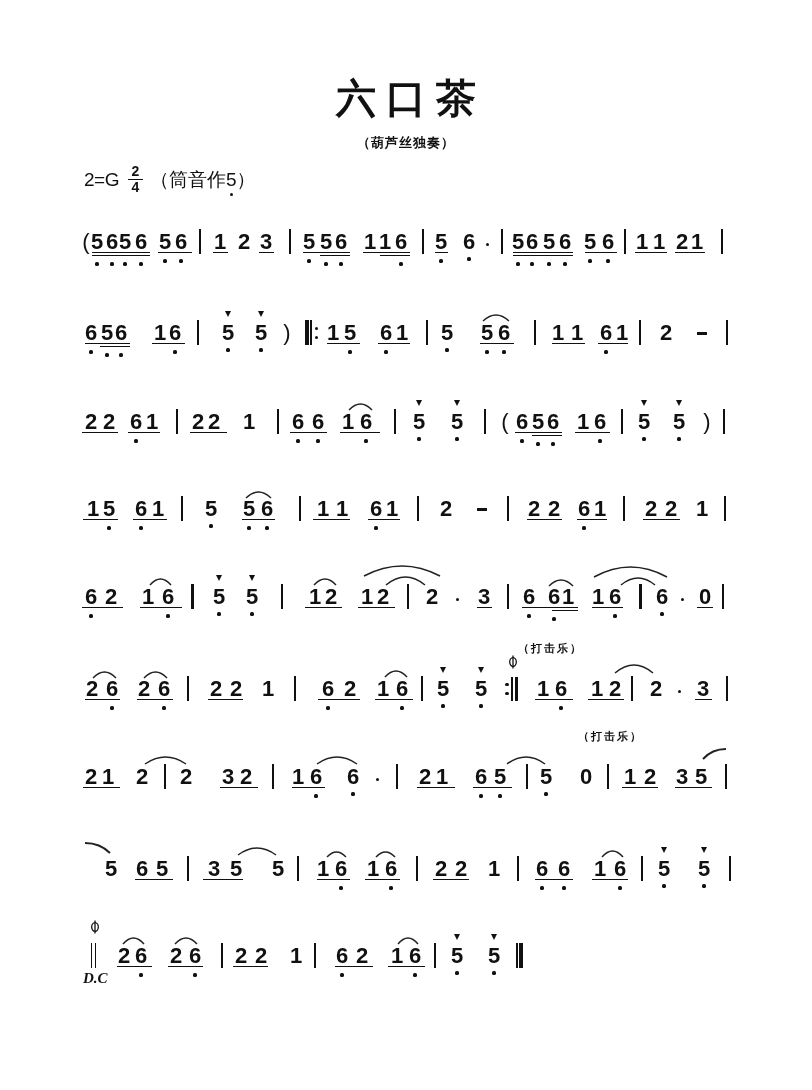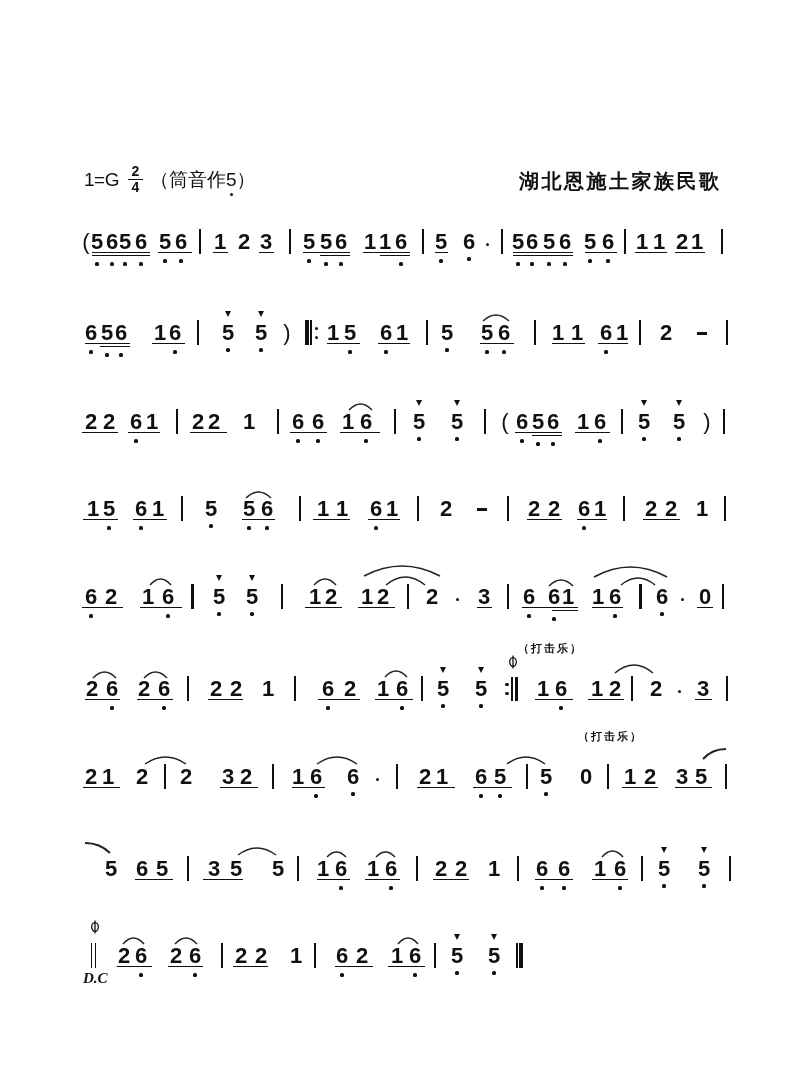--- a/index.html
+++ b/index.html
@@ -69,30 +69,31 @@
     font-size: 15px; line-height: 16px; white-space: nowrap;
   }
   .coda svg { display: block; }
   #slurs { position: absolute; left: 0; top: 0; width: 812px; height: 1090px; pointer-events: none; }
   #slurs path { fill: none; stroke: #222; stroke-width: 1.5; }
 </style>
 </head>
 <body>
 
 <div id="page">
+  <div class="title">六口茶</div>
+  <div class="subtitle">（葫芦丝独奏）</div>
 
-  <div class="key">1=G</div>
+  <div class="key">2=G</div>
   <div class="timesig">
     <span class="top">2</span>
     <span class="bottom">4</span>
   </div>
   <div class="tuning">
     <span>（筒音作</span><span class="tnote">5</span><span>）</span>
   </div>
-  <div class="origin">湖北恩施土家族民歌</div>
 
   <div id="score">
       <div class="sym" style="left: 78px; top: 231px; width: 16px;">(</div>
       <div class="note" style="left: 89px; top: 231px; width: 16px;">5</div>
       <div class="dot" style="left: 95.4px; top: 262.4px;"></div>
       <div class="note" style="left: 104px; top: 231px; width: 16px;">6</div>
       <div class="dot" style="left: 110.4px; top: 262.4px;"></div>
       <div class="note" style="left: 117px; top: 231px; width: 16px;">5</div>
       <div class="dot" style="left: 123.4px; top: 262.4px;"></div>
       <div class="note" style="left: 133px; top: 231px; width: 16px;">6</div>

